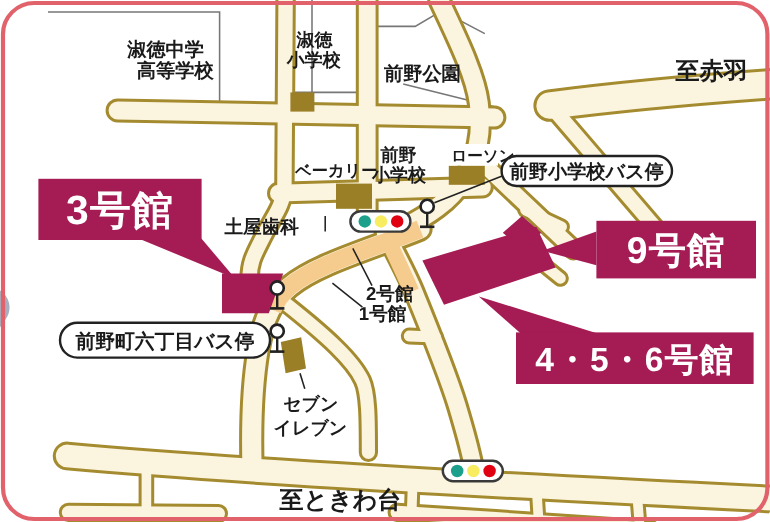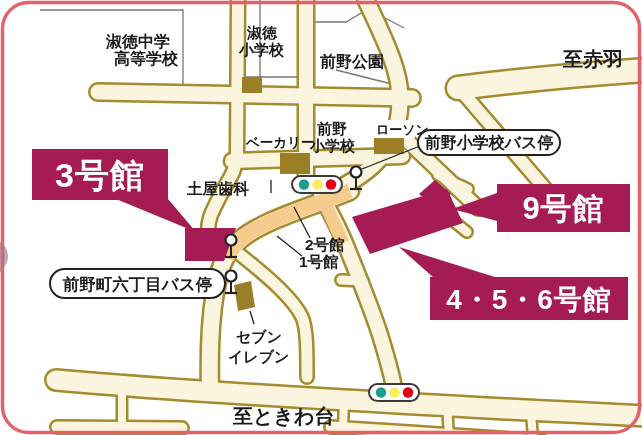--- a/index.html
+++ b/index.html
@@ -1,17 +1,17 @@
 <!DOCTYPE html>
 <html><head>
 <meta charset="utf-8">
 <style>
   html,body{margin:0;padding:0;background:#ffffff;}
   .stage{position:relative;width:642px;height:435px;background:#ffffff;overflow:hidden;
-         font-family:"Liberation Sans","DejaVu Sans",sans-serif;}
+         font-family:"Liberation Sans","DejaVu Sans",sans-serif;border-radius:12px;}
   svg{display:block;}
   text.jp{font-family:"Liberation Sans","DejaVu Sans",sans-serif;font-weight:bold;fill:#1a1a1a;}
   text.banner-txt{font-family:"Liberation Sans","DejaVu Sans",sans-serif;font-weight:bold;fill:#ffffff;letter-spacing:1px;}
   .gold-pass path{fill:none;stroke:#A58B2F;stroke-linecap:round;stroke-linejoin:round;}
   .cream-pass path{fill:none;stroke:#FBF4DE;stroke-linecap:round;stroke-linejoin:round;}
   .route path{fill:none;stroke:#F6CB8E;stroke-linecap:butt;}
   .blockline{fill:none;stroke:#777;stroke-width:1.3;}
   .leader{stroke:#222;stroke-width:1.3;fill:none;}
   .crimson{fill:#A51C55;}
   .landmark{fill:#9A7F26;}

